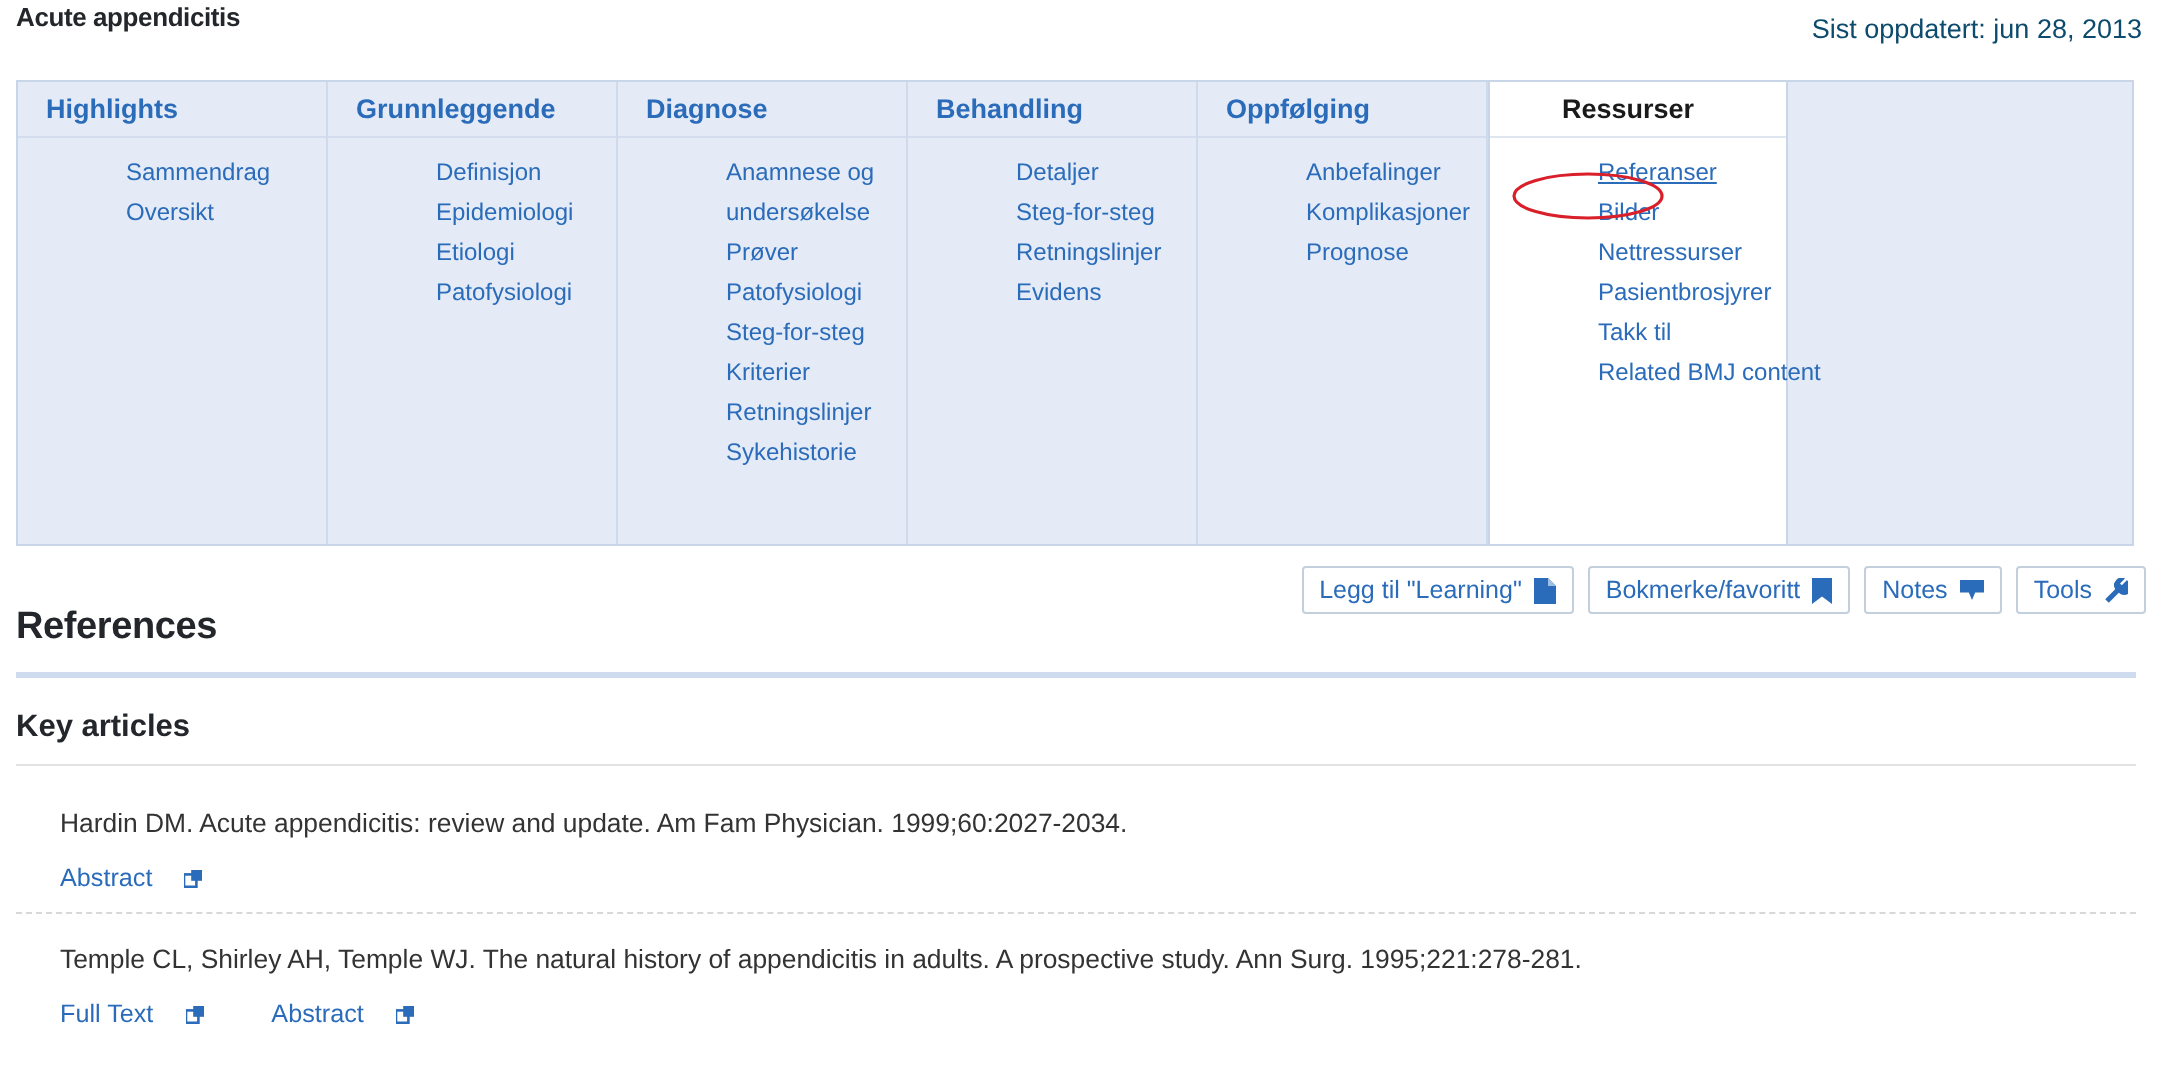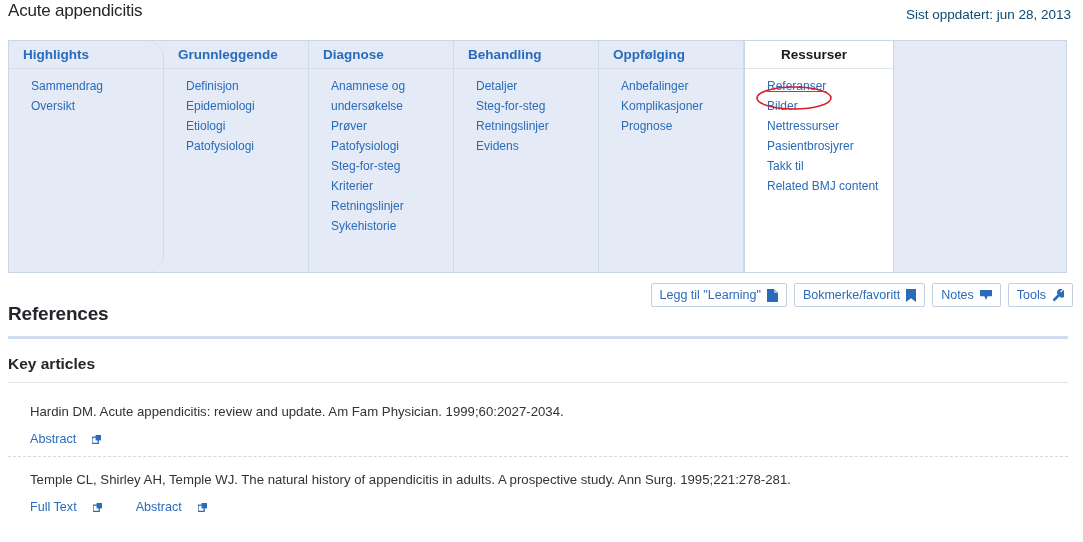--- a/index.html
+++ b/index.html
@@ -20,22 +20,22 @@
   .page-header {
     position: relative;
     height: 36px;
     padding: 0 10px 0 8px;
     box-sizing: border-box;
   }
   .page-title {
     position: absolute;
     left: 8px;
     top: 1px;
-    font-size: 17px;
-    font-weight: normal;
+    font-size: 13px;
+    font-weight: bold;
     color: #23262b;
     letter-spacing: -0.2px;
   }
   .last-updated {
     position: absolute;
     right: 12px;
     top: 7px;
     font-size: 13.5px;
     color: #0c4a6e;
   }
@@ -52,21 +52,21 @@
     border: 1px solid #c9d6e8;
     display: flex;
   }
   .nav-col {
     position: relative;
     box-sizing: border-box;
     width: 145px;
     border-right: 1px solid #cfdaea;
     padding: 0;
   }
-  .nav-col:first-child { width: 155px; border-radius: 17px; }
+  .nav-col:first-child { width: 155px; }
   .nav-col:last-child { border-right: none; }
   .nav-col.active {
     background: #ffffff;
     border-left: 1px solid #c9d6e8;
     border-right: 1px solid #c9d6e8;
     width: 150px;
   }
   .nav-col-head {
     height: 27px;
     line-height: 27px;
@@ -77,20 +77,21 @@
     border-bottom: 1px solid #d3dded;
     white-space: nowrap;
   }
   .nav-col.active .nav-col-head {
     color: #1a1a1a;
     border-bottom: 1px solid #dfe6ef;
     padding-left: 36px;
   }
   .nav-links {
     padding: 7px 0 0 22px;
+    margin-left: 32px;
   }
   .nav-link {
     display: block;
     font-size: 12px;
     line-height: 20px;
     color: #2a6bba;
     text-decoration: none;
     white-space: nowrap;
   }
   .nav-link.current {

